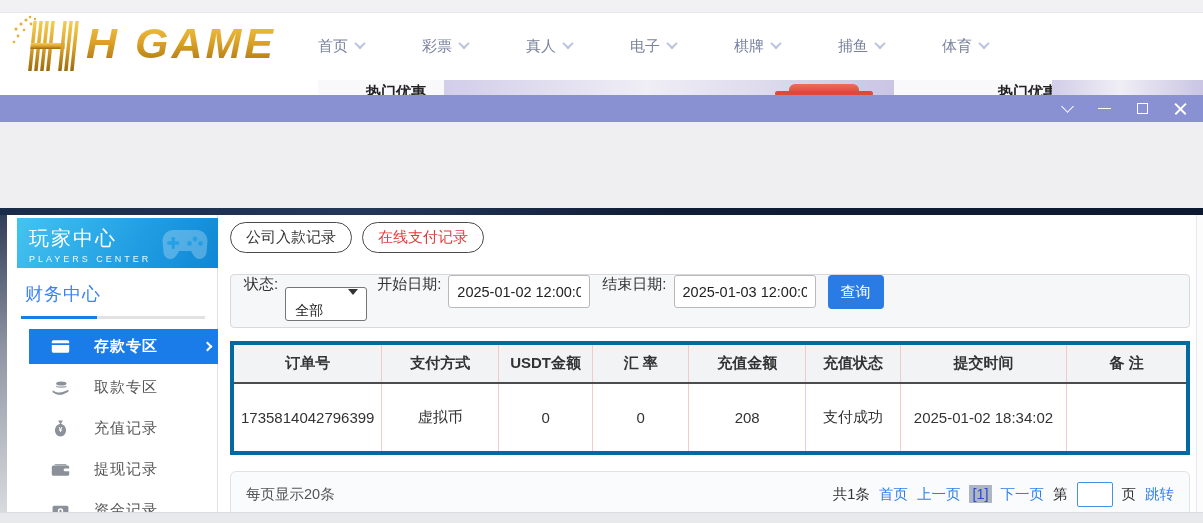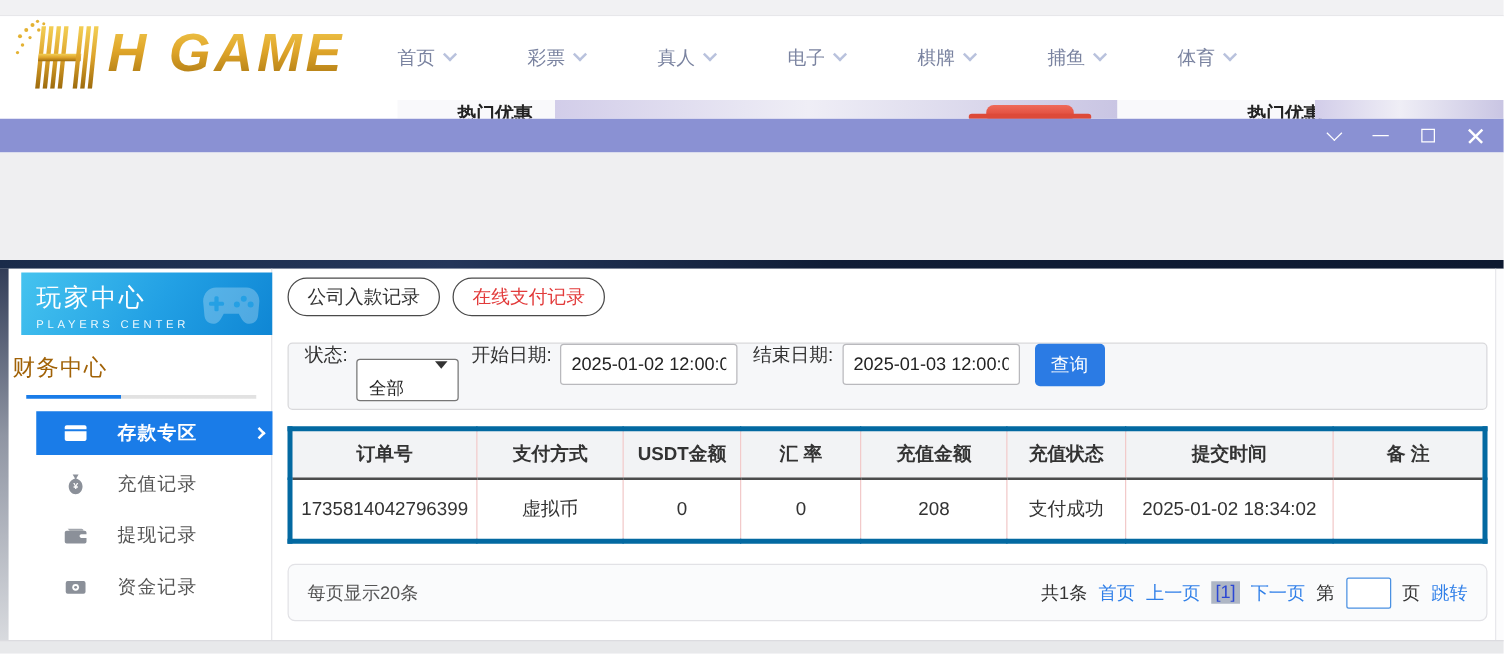--- a/index.html
+++ b/index.html
@@ -59,21 +59,21 @@
 
   
   #sidebar { left:7px; top:215px; width:211px; height:297px; background:#fff; border-right:1px solid #e0e0e4; }
   .sb-header { position:relative; margin:3px 0 0 10px; width:201px; height:50px; overflow:hidden;
                background:linear-gradient(120deg,#45c3ef 0%,#22a0e4 55%,#0f86d4 100%);
                padding:7px 0 0 12px; }
   .sb-title { font-size:20px; color:#fff; letter-spacing:2px; }
   .sb-subtitle { font-size:9px; color:rgba(255,255,255,.92); letter-spacing:3px; margin-top:2px; }
   .sb-gamepad { position:absolute; right:10px; top:7px; opacity:.85; }
 
-  .sb-section-title { margin:14px 0 0 3px; font-size:18px; color:#a16207; letter-spacing:1px; }
+  .sb-section-title { margin:14px 0 0 18px; font-size:18px; color:#3b82f6; letter-spacing:1px; }
   .sb-underline { margin:10px 0 0 14px; width:184px; height:3px;
                   background:linear-gradient(90deg,#1a7ce8 0 76px,#e2e2e2 76px 100%); }
 
   .sb-menu { margin-top:10px; list-style:none; }
   .sb-item { position:relative; margin-left:22px; width:198px; height:35px; margin-bottom:6px;
              display:flex; align-items:center; padding-left:22px; gap:24px; cursor:pointer; color:#555; }
   .sb-item .sb-ico { width:19px; height:19px; color:#8b9099; flex:0 0 auto; display:flex; }
   .sb-item .sb-label { font-size:15px; letter-spacing:1px; }
   .sb-item.active { background:#1a7ce8; color:#fff; }
   .sb-item.active .sb-ico { color:#fff; }
@@ -101,21 +101,21 @@
   .f-input { width:142px; height:33px; border:1px solid #b9b9bd; border-radius:3px; background:#fff;
              font-size:14.5px; color:#222; padding:0 8px; margin-right:12px;
              font-family:"Liberation Sans",sans-serif; }
   .f-btn { width:56px; height:34px; border:none; border-radius:4px; background:#2b7be4; color:#fff;
            font-size:15px; cursor:pointer; font-family:"Liberation Sans",sans-serif; }
 
   table.records { margin-top:13px; width:960px; border-collapse:collapse; font-size:15px;
                   border:4px solid #0369a1; }
   table.records th { background:#f2f3f5; color:#333; font-weight:700; padding:9px 4px;
                      border-bottom:2px solid #4c4c4c; }
-  table.records td { background:#fff; color:#333; text-align:center; padding:14px 4px;
+  table.records td { background:#fff; color:#333; text-align:center; padding:24px 4px;
                      border-bottom:1px solid #c9c9cc; }
   table.records th + th, table.records td + td { border-left:1px solid #f2caca; }
 
   .pager-box { margin-top:16px; width:960px; height:46px; border:1px solid #e2e2e6; border-radius:6px;
                background:#fafbfc; display:flex; align-items:center; justify-content:space-between;
                padding:0 15px; font-size:14.5px; }
   .pager-left { color:#555; }
   .pager-right { display:flex; align-items:center; gap:9px; }
   .pg-text { color:#333; }
   .pg-link { color:#2f7fe8; cursor:pointer; text-decoration:none; }
@@ -245,20 +245,30 @@
     <ul class="sb-menu">
       <li class="sb-item active">
         <span class="sb-ico">
           <svg width="19" height="19" viewBox="0 0 24 24" fill="currentColor">
             <path d="M3 4h18c1.1 0 2 .9 2 2v2H1V6c0-1.1.9-2 2-2z"></path>
             <path d="M1 10h22v8c0 1.1-.9 2-2 2H3c-1.1 0-2-.9-2-2v-8zm3 5h6v2H4v-2z"></path>
           </svg>
         </span>
         <span class="sb-label">存款专区</span>
         <span class="sb-chev-right"></span>
+      </li>
+      <li class="sb-item">
+        <span class="sb-ico">
+          <svg width="19" height="19" viewBox="0 0 24 24" fill="currentColor">
+            <ellipse cx="13" cy="7" rx="6.5" ry="2.6"></ellipse>
+            <path d="M6.5 9.5c1.5 1.3 9 1.6 13 0v2c-3.5 1.7-11 1.4-13 0v-2z" opacity=".75"></path>
+            <path d="M2 15.5c4.5 3.2 9.5 3.8 14.5 1.6l5.5-2.4v2.6l-6.5 3.2c-4.5 1.5-9.5.3-13.5-2.6v-2.4z"></path>
+          </svg>
+        </span>
+        <span class="sb-label">取款专区</span>
       </li>
       <li class="sb-item">
         <span class="sb-ico">
           <svg width="19" height="19" viewBox="0 0 24 24" fill="currentColor">
             <path d="M9 2h6l-2.4 4c3.8 1 6.4 4.2 6.4 8.2 0 4.5-3.2 7.8-7 7.8s-7-3.3-7-7.8c0-4 2.6-7.2 6.4-8.2L9 2z"></path>
             <text x="12" y="16.5" text-anchor="middle" font-size="9" fill="#fff" font-weight="bold">¥</text>
           </svg>
         </span>
         <span class="sb-label">充值记录</span>
       </li>

